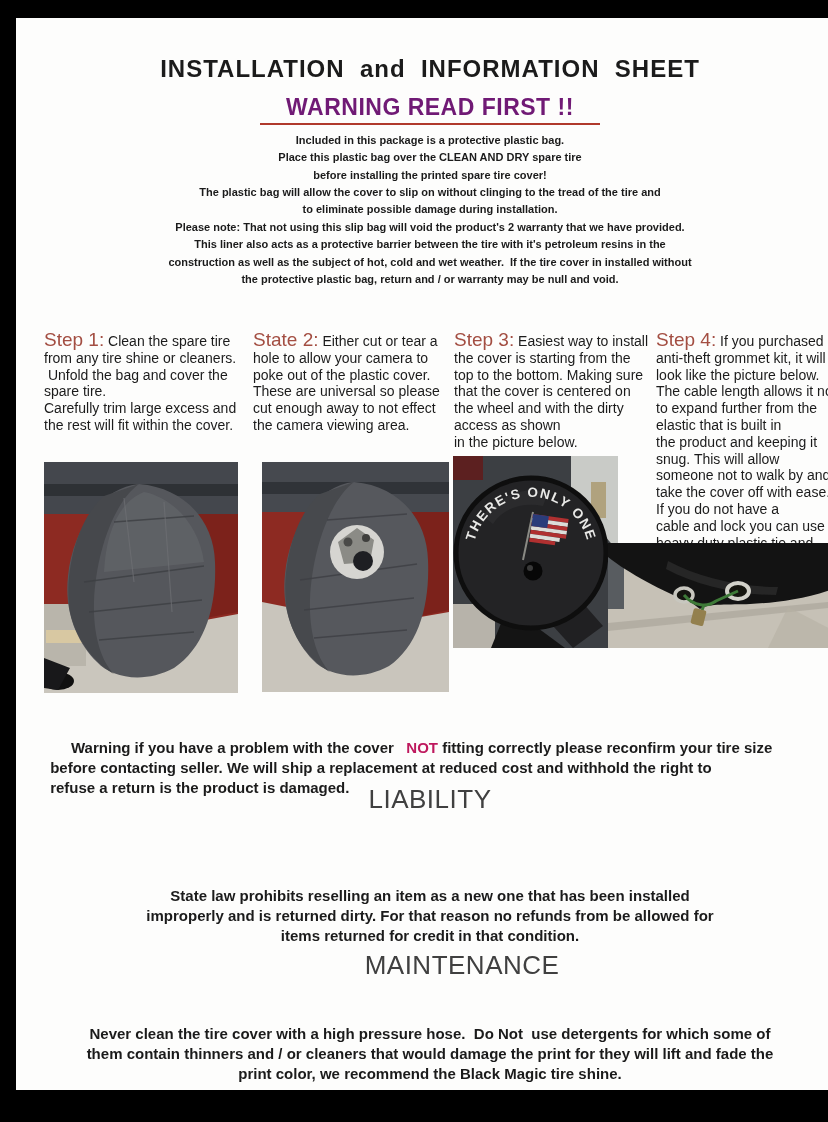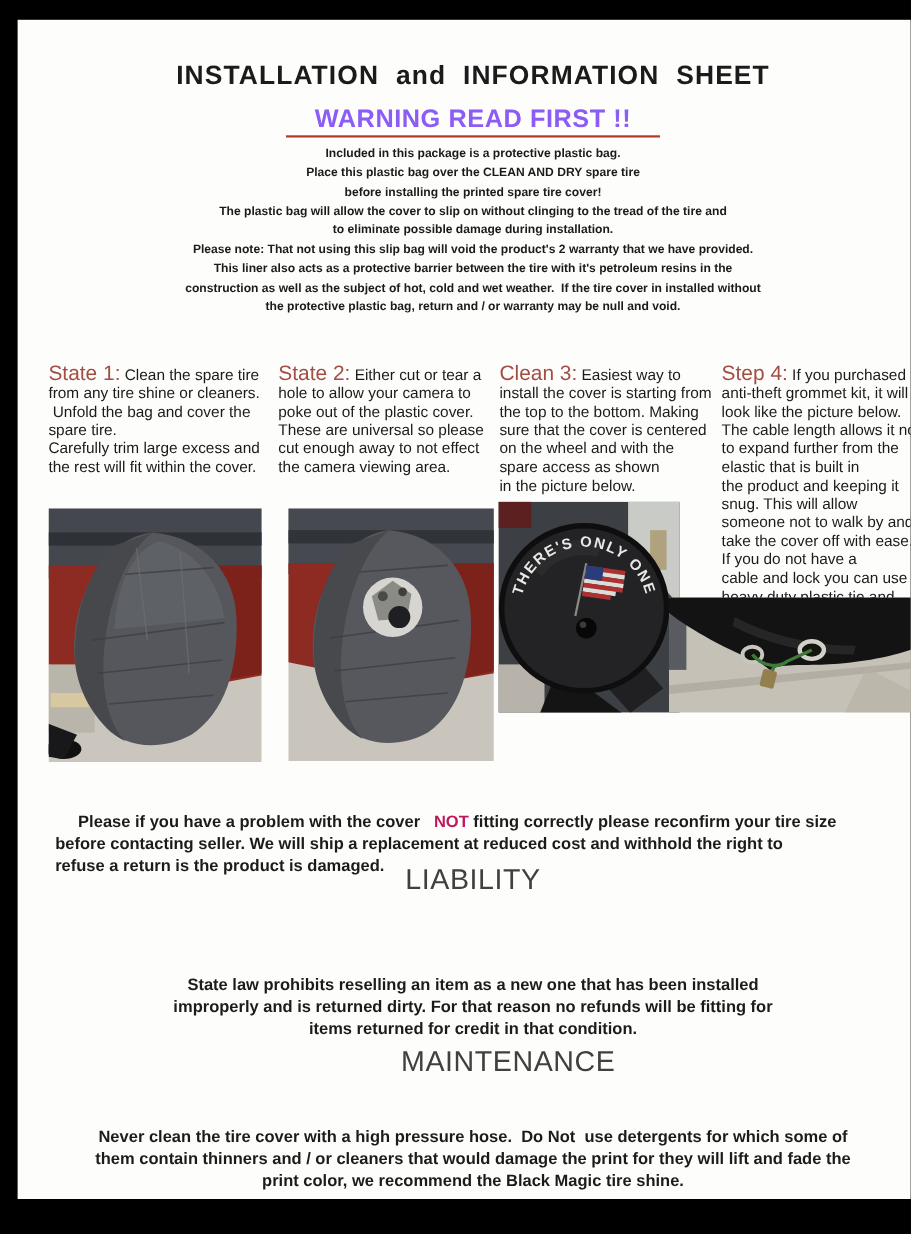--- a/index.html
+++ b/index.html
@@ -16,21 +16,21 @@
   .abs { position:absolute; }
   .pre { white-space:pre-wrap; }
 
   .title {
     left:0; top:37px; width:828px; text-align:center;
     font-size:24px; font-weight:bold; letter-spacing:1px;
   }
   .warn-title-wrap { left:0; top:76px; width:828px; text-align:center; }
   .warn-title {
     display:inline-block; font-size:23px; font-weight:bold;
-    color:#8b5cf6; padding:0 26px 2px 26px; border-bottom:2px solid #b0392c;
+    color:#701a75; padding:0 26px 2px 26px; border-bottom:2px solid #b0392c;
     letter-spacing:0.5px;
   }
   .intro {
     left:10px; top:114px; width:808px; text-align:center;
     font-size:11px; font-weight:bold; line-height:17.3px;
   }
   .intro2 { top:201px; }
 
   .step { top:314px; font-size:14px; line-height:16.8px; }
   .step-label { font-size:19px; color:#a34e42; }
@@ -85,32 +85,32 @@
 Place this plastic bag over the CLEAN AND DRY spare tire
 before installing the printed spare tire cover!
 The plastic bag will allow the cover to slip on without clinging to the tread of the tire and
 to eliminate possible damage during installation.</div>
     <div class="abs intro intro2 pre">Please note: That not using this slip bag will void the product's 2 warranty that we have provided.
 This liner also acts as a protective barrier between the tire with it's petroleum resins in the
 construction as well as the subject of hot, cold and wet weather.  If the tire cover in installed without
 the protective plastic bag, return and / or warranty may be null and void.</div>
 
     <div class="abs step step-1">
-      <span class="step-label">State 1:</span>
+      <span class="step-label">Step 1:</span>
       <span class="pre">Clean the spare tire from any tire shine or cleaners.
  Unfold the bag and cover the spare tire.
 Carefully trim large excess and the rest will fit within the cover.</span>
     </div>
     <div class="abs step step-2">
       <span class="step-label">State 2:</span>
       <span class="pre">Either cut or tear a hole to allow your camera to poke out of the plastic cover. These are universal so please cut enough away to not effect the camera viewing area.</span>
     </div>
     <div class="abs step step-3">
-      <span class="step-label">Clean 3:</span>
-      <span class="pre">Easiest way to install the cover is starting from the top to the bottom. Making sure that the cover is centered on the wheel and with the spare access as shown
+      <span class="step-label">Step 3:</span>
+      <span class="pre">Easiest way to install the cover is starting from the top to the bottom. Making sure that the cover is centered on the wheel and with the dirty access as shown
 in the picture below.</span>
     </div>
     <div class="abs step step-4">
       <span class="step-label">Step 4:</span>
       <span class="pre">If you purchased a anti-theft grommet kit, it will look like the picture below. The cable length allows it not to expand further from the elastic that is built in
 the product and keeping it snug. This will allow someone not to walk by and take the cover off with ease.
 If you do not have a
 cable and lock you can use a heavy duty plastic tie and draw it tight.</span>
     </div>
 
@@ -197,28 +197,28 @@
         <path d="M60 18 C90 34 130 44 170 44 L168 52 C128 52 88 42 58 26 Z" fill="#262626"></path>
         <ellipse cx="130" cy="48" rx="11" ry="8" fill="#15150f" stroke="#d2d1c9" stroke-width="4"></ellipse>
         <ellipse cx="76" cy="52" rx="9" ry="7" fill="#15150f" stroke="#c8c7bf" stroke-width="3.5"></ellipse>
         <path d="M76 52 C86 64 100 64 108 58 L130 48" stroke="#3e7a38" stroke-width="3" fill="none"></path>
         <path d="M96 62 L90 78" stroke="#3e7a38" stroke-width="3" fill="none"></path>
         <rect x="84" y="66" width="13" height="16" rx="2" fill="#93804e" transform="rotate(14 90 74)"></rect>
       </svg>
     </div>
 
     <div class="abs warning-note pre">
-      <span>Please if you have a problem with the cover   </span><span class="red-inline">NOT</span><span> fitting correctly please reconfirm your tire size
+      <span>Warning if you have a problem with the cover   </span><span class="red-inline">NOT</span><span> fitting correctly please reconfirm your tire size
  before contacting seller. We will ship a replacement at reduced cost and withhold the right to
  refuse a return is the product is damaged.</span>
     </div>
 
     <div class="abs section-heading liability-heading">LIABILITY</div>
     <div class="abs body-para liability-p2 pre">State law prohibits reselling an item as a new one that has been installed
-improperly and is returned dirty. For that reason no refunds will be fitting for
+improperly and is returned dirty. For that reason no refunds from be allowed for
 items returned for credit in that condition.</div>
 
     <div class="abs section-heading maintenance-heading">MAINTENANCE</div>
     <div class="abs body-para maintenance-p pre">Never clean the tire cover with a high pressure hose.  Do Not  use detergents for which some of
 them contain thinners and / or cleaners that would damage the print for they will lift and fade the
 print color, we recommend the Black Magic tire shine.</div>
 
   </div>
 
   <div class="abs" style="left:0;top:1090px;width:828px;height:32px;background:#000;"></div>

